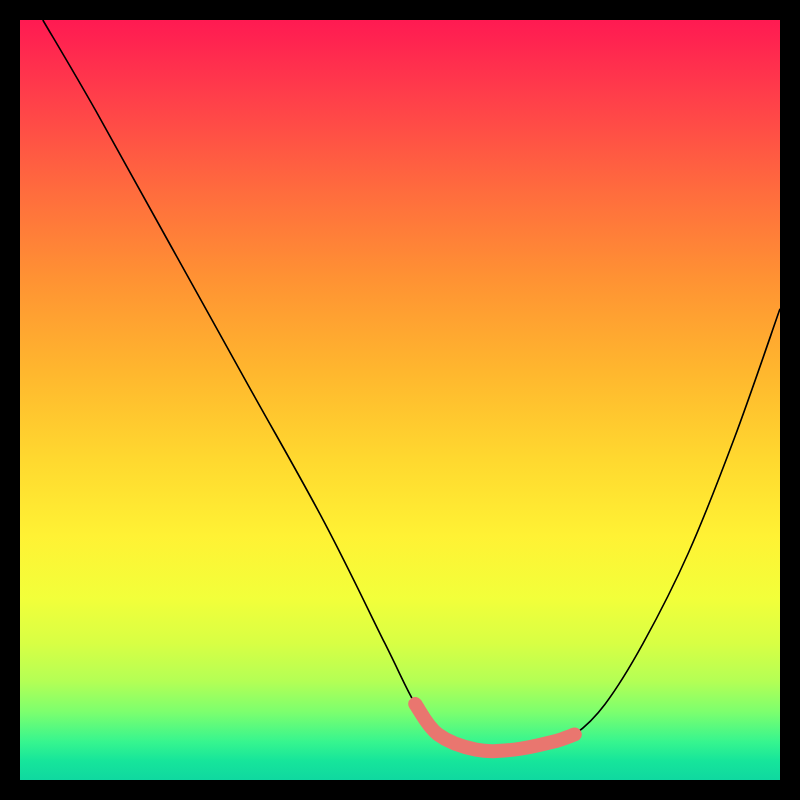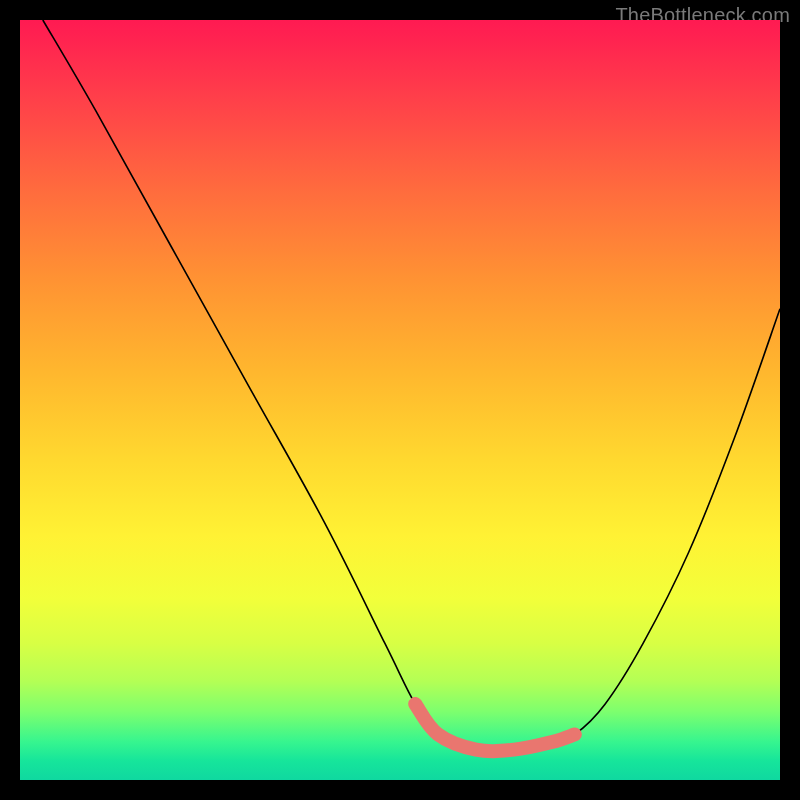--- a/index.html
+++ b/index.html
@@ -70,21 +70,20 @@
     stroke-width: 14;
     stroke-linecap: round;
     stroke-linejoin: round;
     fill: none;
   }
 </style>
 </head>
 <body>
 
 <div class="frame">
-  <div class="watermark">TheBottleneck.com</div>
 
   <div class="plot">
     <svg class="curve" viewBox="0 0 760 760" preserveAspectRatio="none">
       <path id="main-path" class="black-line" d="M 22.8,0 C 32.376000000000005,16.416000000000007 52.744,50.160000000000046 76,91.20000000000005 C 99.256,132.24000000000004 124.64,178.752 152,228 C 179.36,277.248 200.64,315.552 228,364.8 C 255.36,414.048 279.376,455.08799999999997 304,501.59999999999997 C 328.624,548.112 348.384,590.368 364.8,623.2 C 381.216,656.032 385.62399999999997,667.5840000000001 395.2,684 C 404.776,700.4159999999999 407.05600000000004,706.192 418.00000000000006,714.4 C 428.9440000000001,722.608 442.32,726.864 456,729.6 C 469.68,732.336 480.32,730.9680000000001 494,729.6 C 507.68,728.232 521.056,724.736 532,722 C 542.944,719.264 545.2239999999999,721.24 554.8,714.4 C 564.376,707.56 572.888,700.4159999999999 585.2,684 C 597.5120000000001,667.5840000000001 608.1519999999999,650.5600000000001 623.1999999999999,623.2 C 638.2479999999999,595.84 652.3839999999999,568.936 668.8,532 C 685.216,495.06399999999996 697.9839999999999,461.776 714.4,418 C 730.816,374.224 751.792,312.056 760,288.8"></path>
       <path id="highlight-path" class="pink-line" d="M 395.2,684 C 399.304,689.472 407.05600000000004,706.192 418.00000000000006,714.4 C 428.9440000000001,722.608 442.32,726.864 456,729.6 C 469.68,732.336 480.32,730.9680000000001 494,729.6 C 507.68,728.232 521.056,724.736 532,722 C 542.944,719.264 550.6959999999999,715.768 554.8,714.4"></path>
     </svg>
   </div>
 </div>
 
 </body></html>

